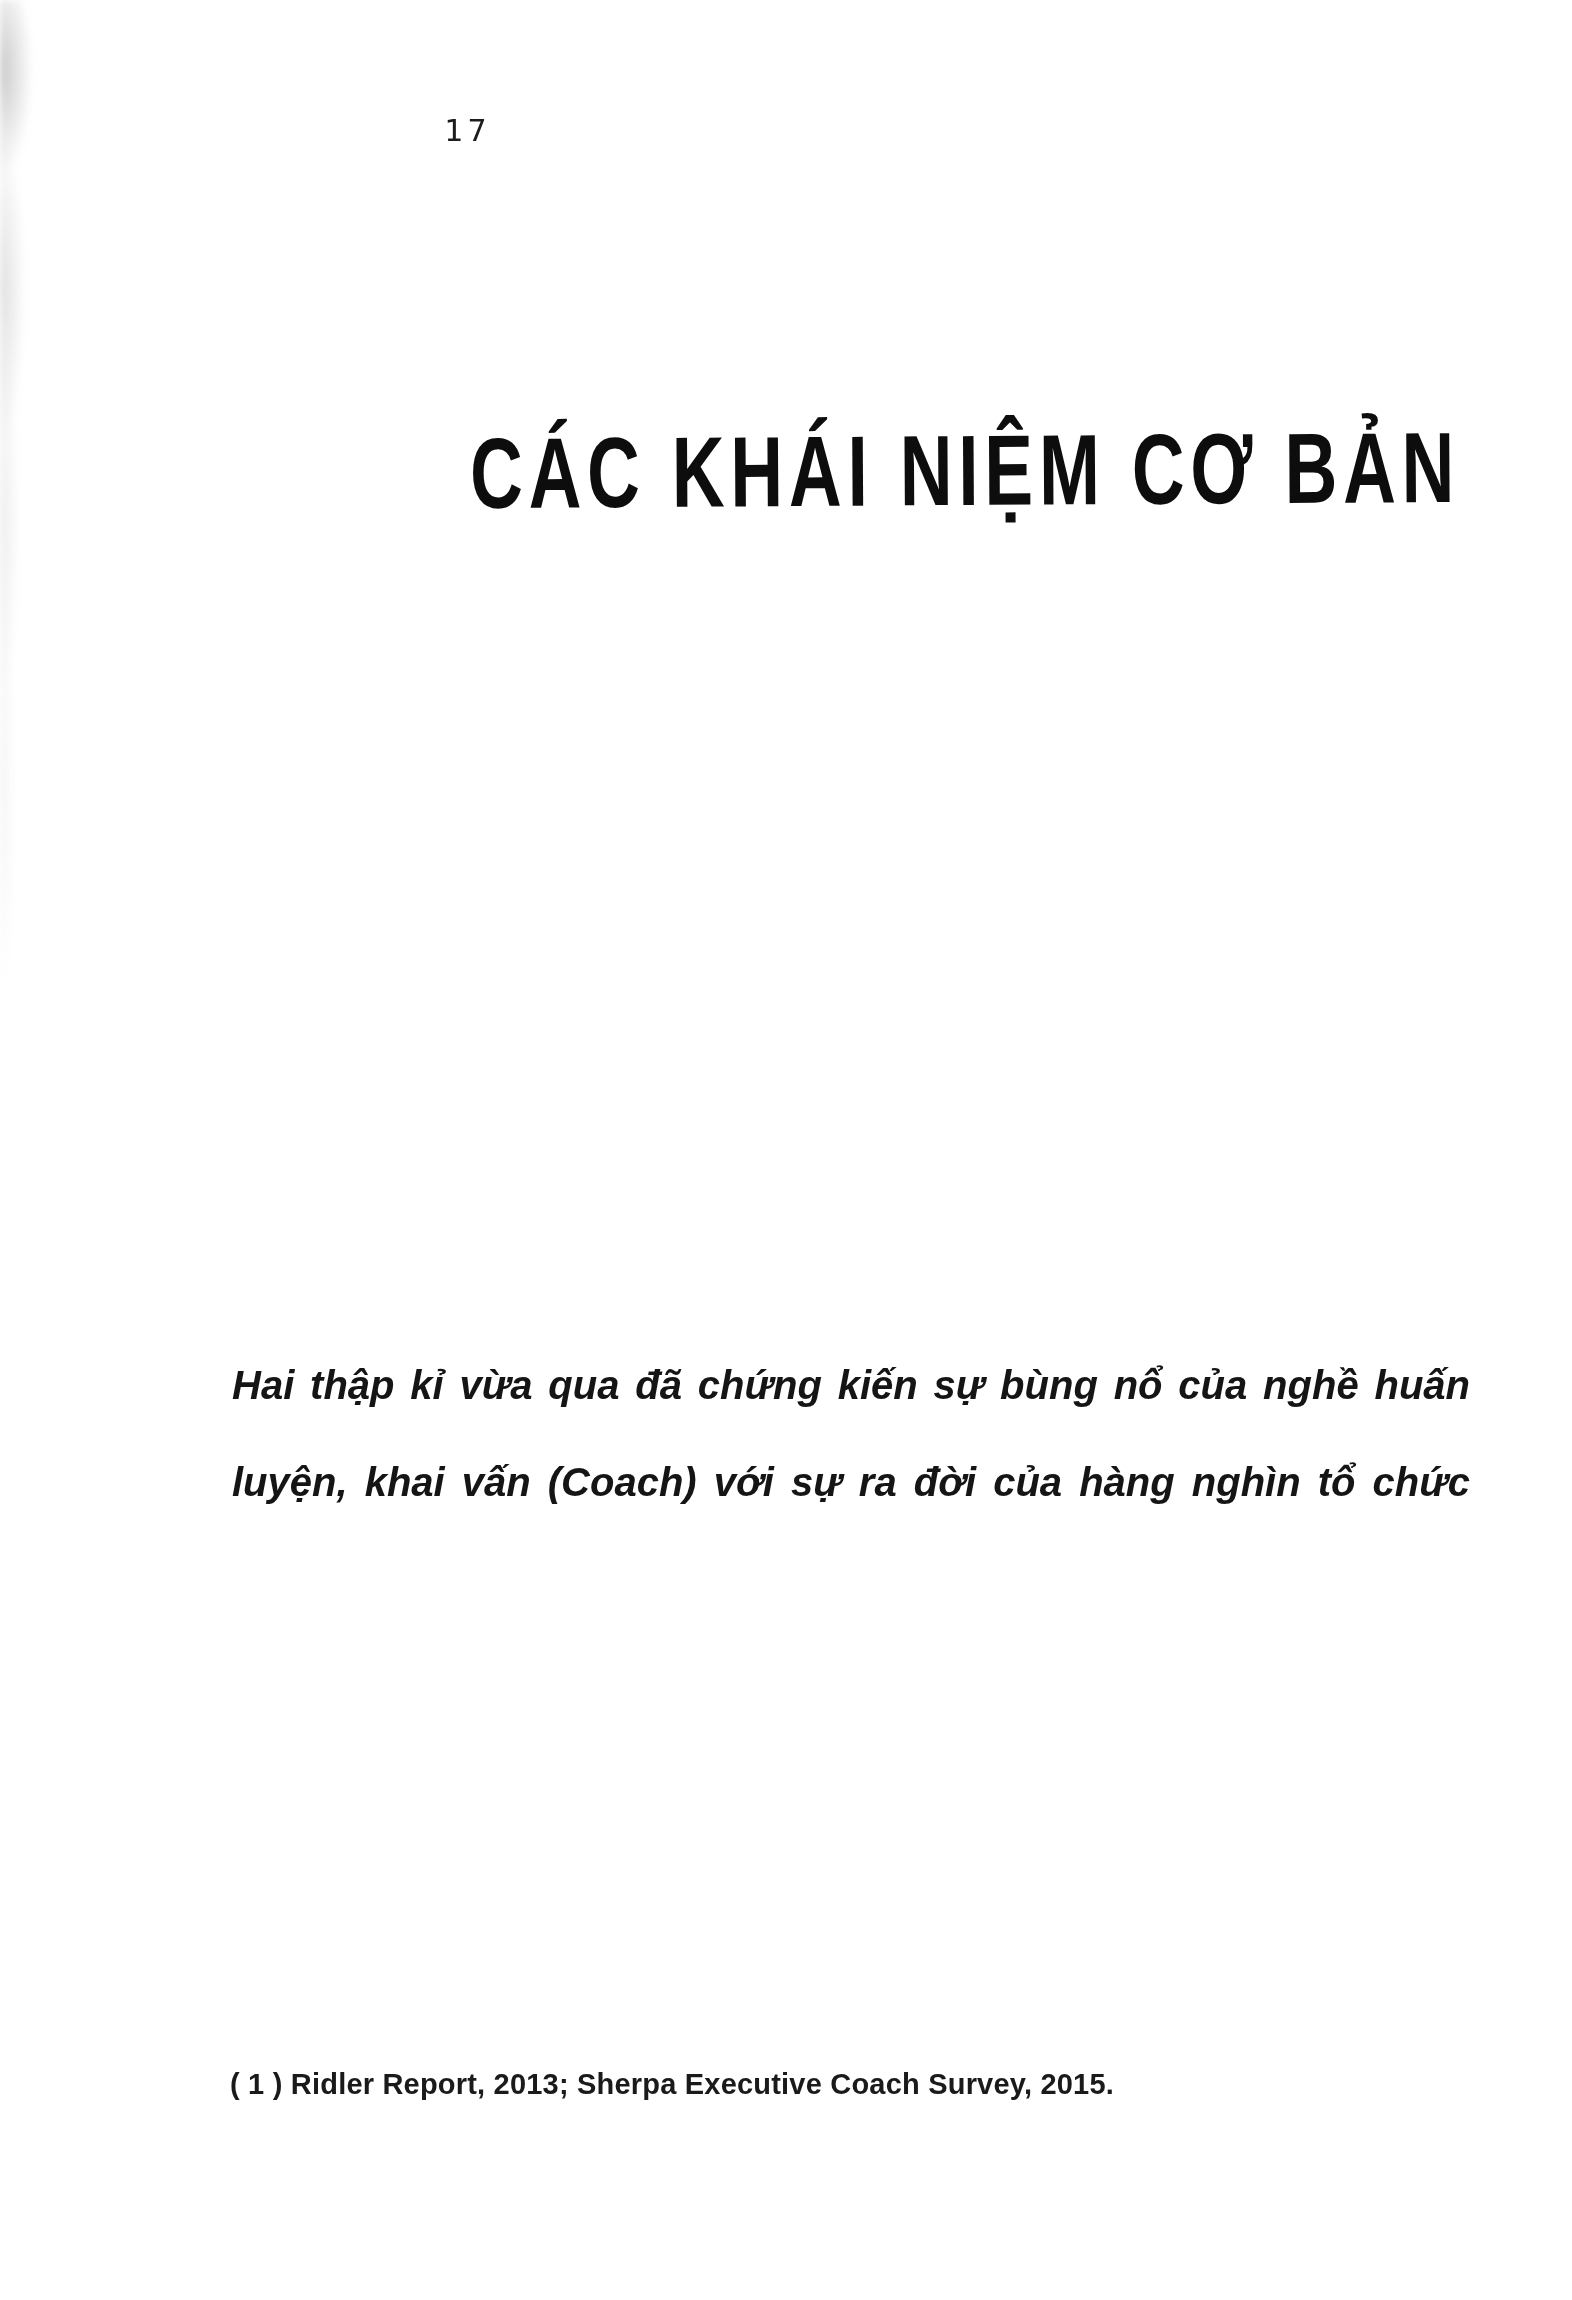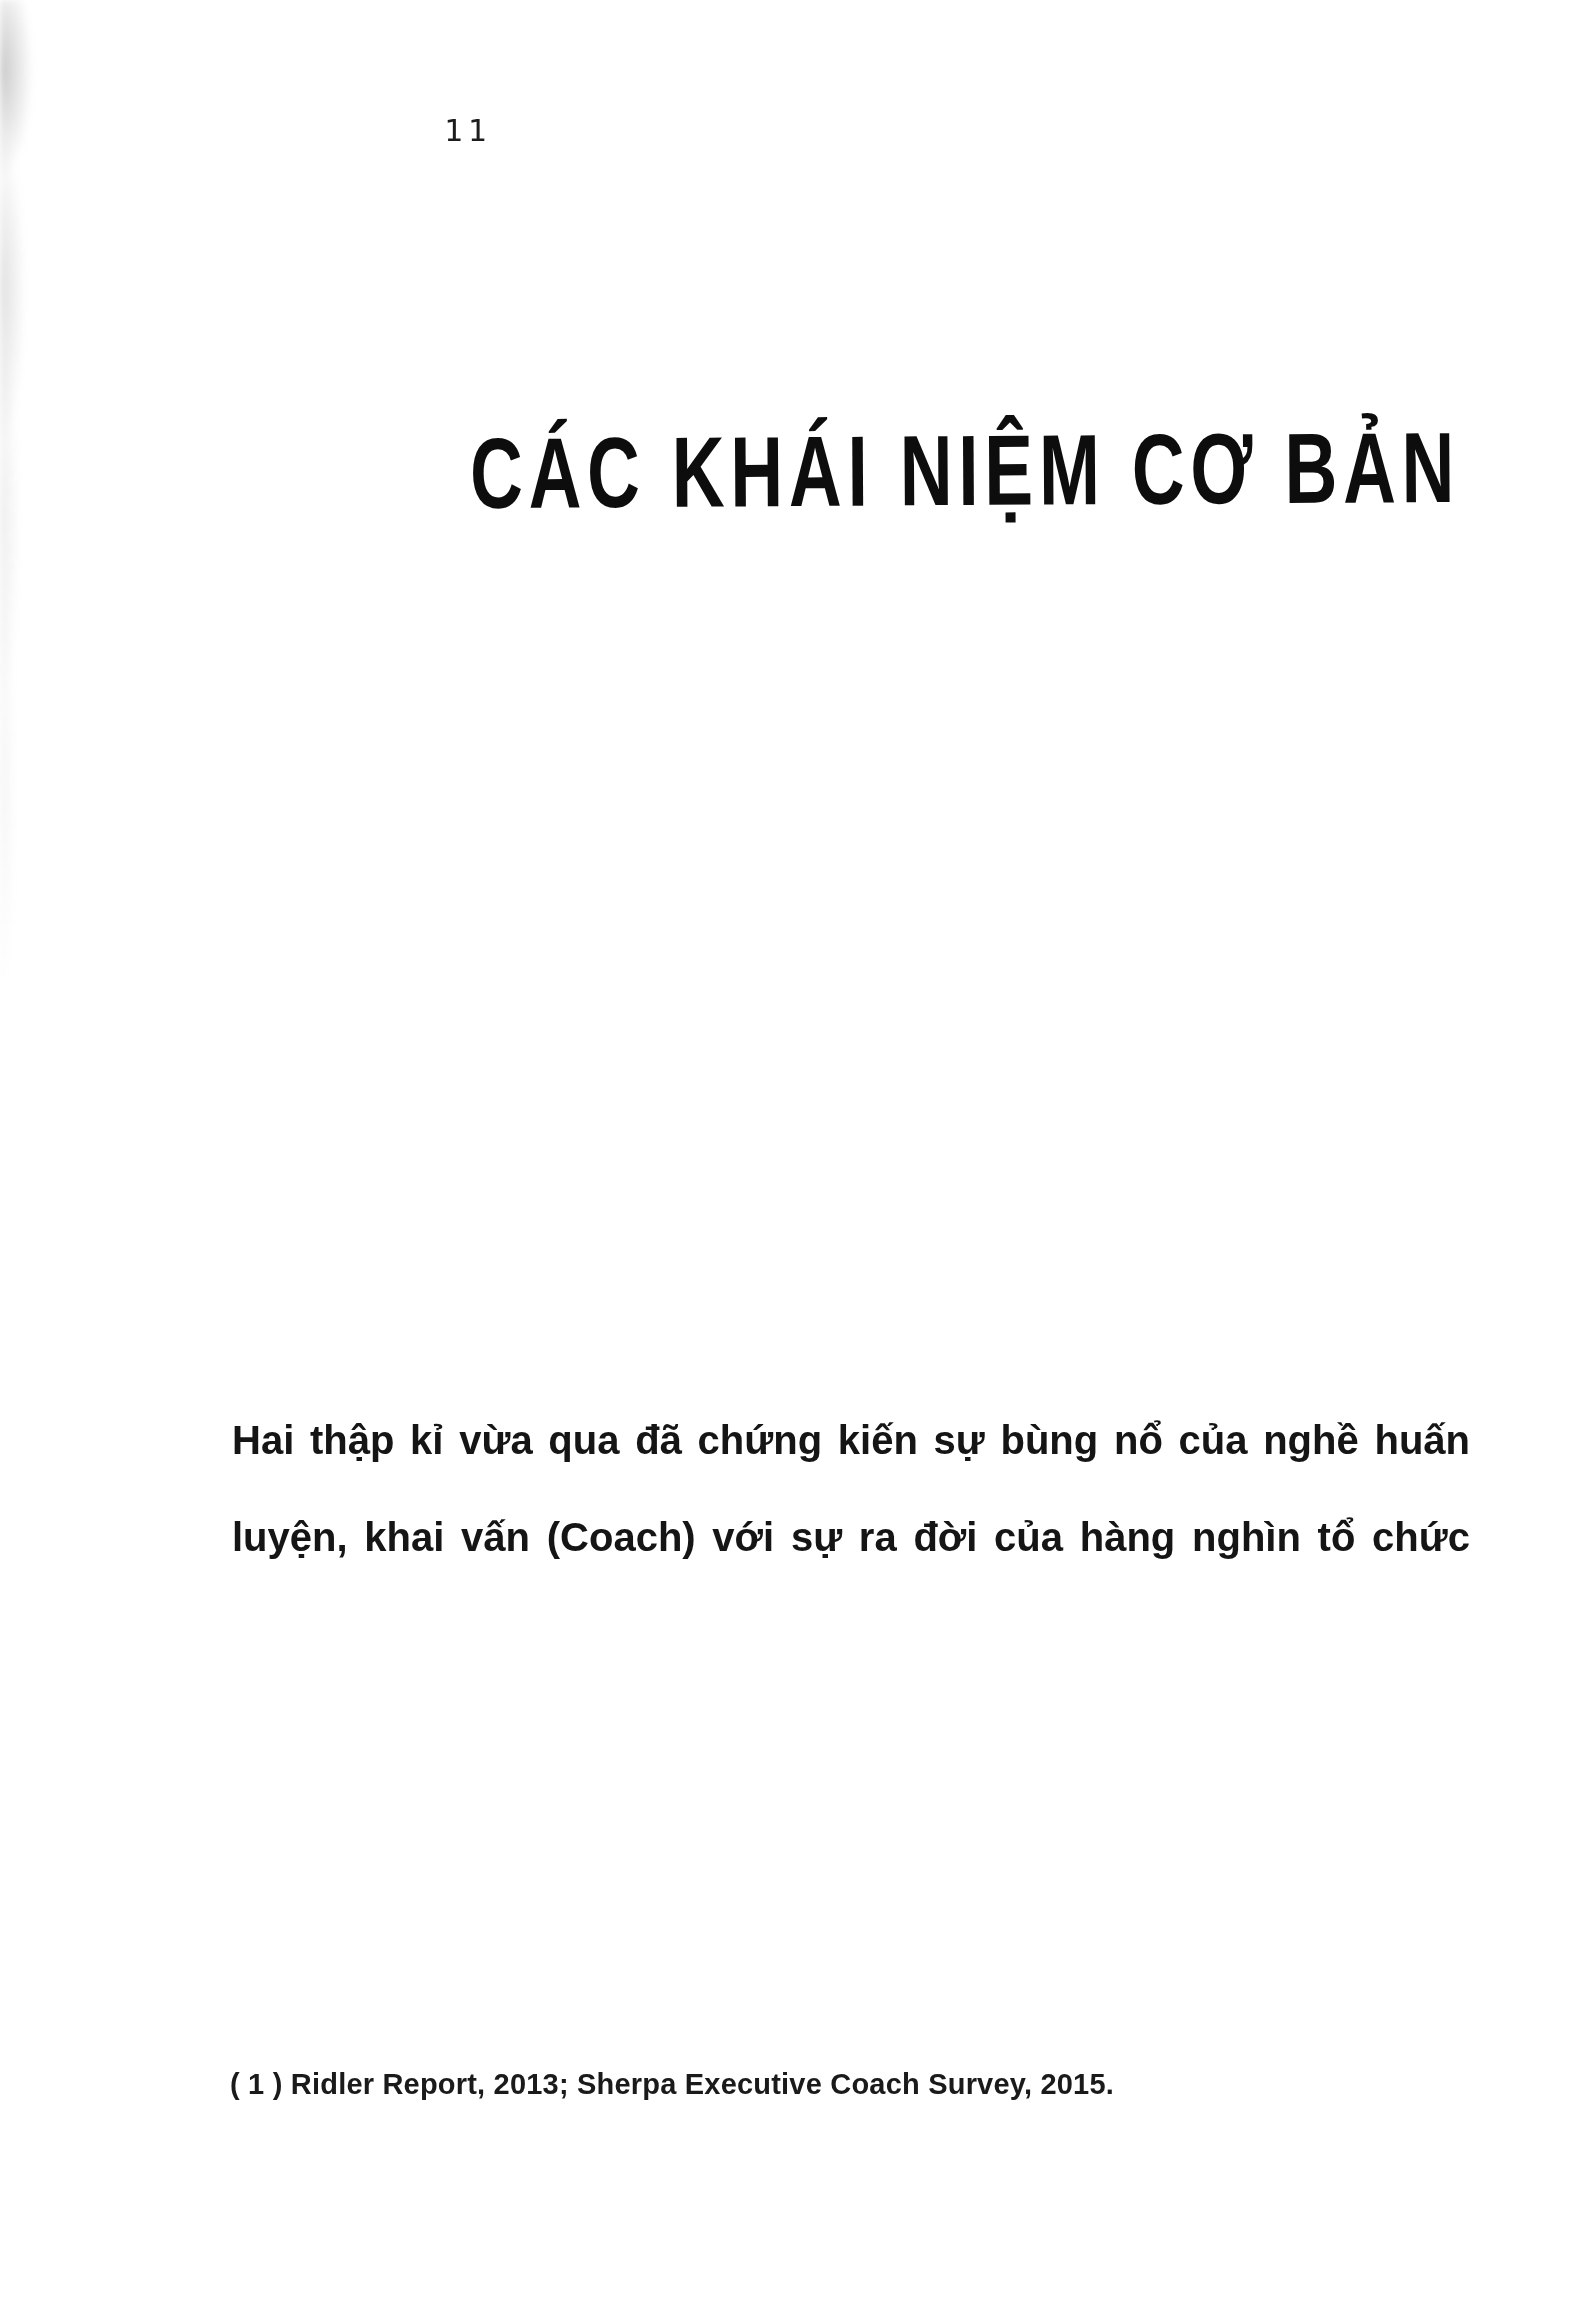--- a/index.html
+++ b/index.html
@@ -54,26 +54,27 @@
     line-height: 100px;
     letter-spacing: 8px;
     color: #0d0d0d;
     transform: rotate(-0.35deg) scaleX(0.73);
     transform-origin: left center;
   }
 
   .body-paragraph {
     position: absolute;
     left: 232px;
-    top: 1392px;
+    top: 1337px;
     width: 1238px;
     font-size: 40px;
     font-weight: 600;
     line-height: 97px;
     color: #151515;
+    font-style: italic;
   }
   .para-line {
     text-align: justify;
     text-align-last: justify;
     white-space: normal;
   }
   .para-line.last {
     text-align: left;
     text-align-last: left;
   }
@@ -95,21 +96,21 @@
     color: #1a1a1a;
   }
 </style>
 </head>
 <body>
 
 <div class="page">
 
   <div class="scan-edge"></div>
 
-  <div class="page-number">11</div>
+  <div class="page-number">17</div>
 
   <h1 class="chapter-title">CÁC KHÁI NIỆM CƠ BẢN</h1>
 
   <div class="body-paragraph">
     <div class="para-line">Hai thập kỉ vừa qua đã chứng kiến sự bùng nổ của nghề huấn</div>
     <div class="para-line">luyện, khai vấn (Coach) với sự ra đời của hàng nghìn tổ chức</div>
   </div>
 
   <div class="footnote">( 1 ) Ridler Report, 2013; Sherpa Executive Coach Survey, 2015.</div>
 

